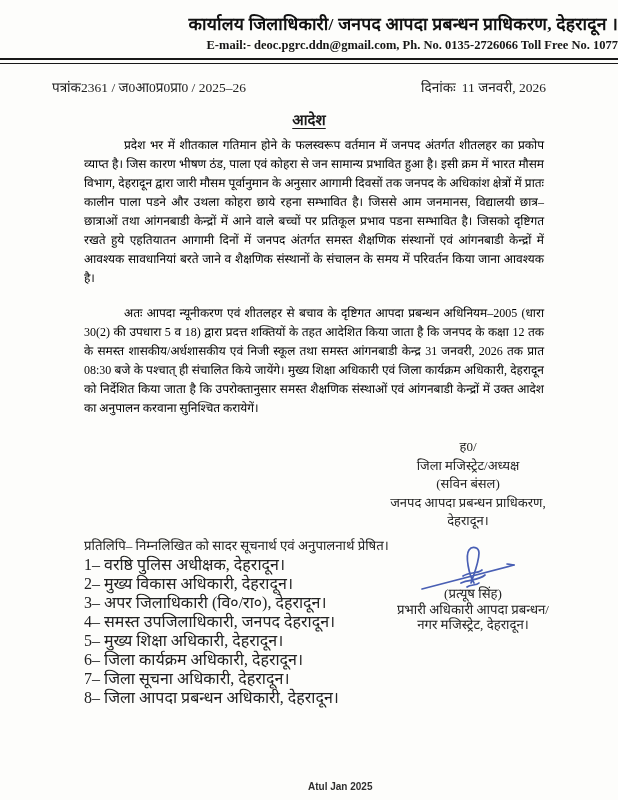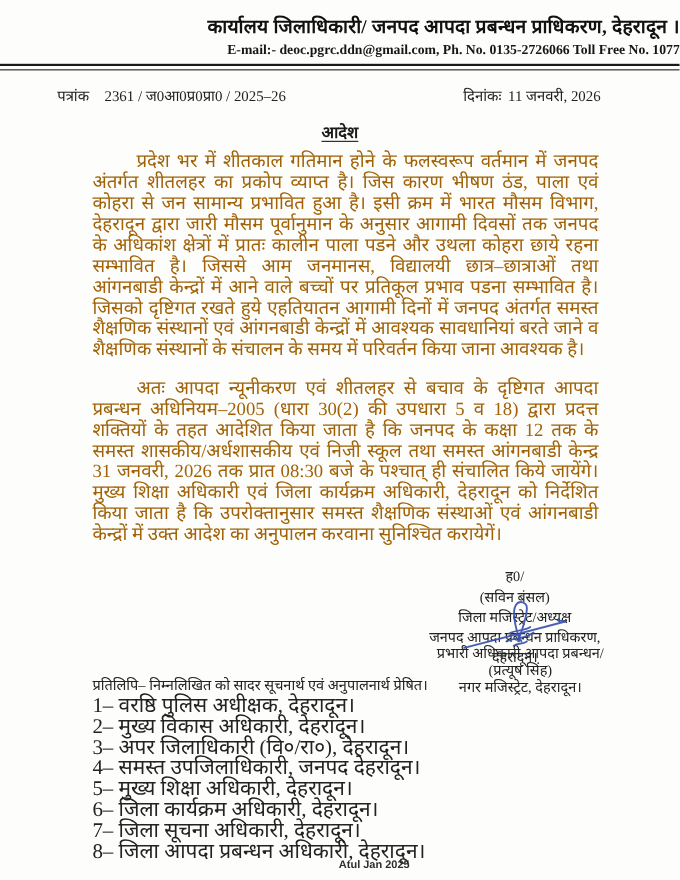--- a/index.html
+++ b/index.html
@@ -35,56 +35,56 @@
     border-top: 2.5px solid #191919;
     border-bottom: 1.5px solid #191919;
   }
   .ref-row {
     display: flex;
     justify-content: space-between;
     padding: 14px 72px 0 52px;
     font-size: 13.5px;
     color: #222;
   }
-  .ref-left .num { margin-left: 14px; }
+  .ref-left .num { }
   .ref-right .val { margin-left: 6px; }
   .order-heading {
     margin-top: 13px;
     text-align: center;
     font-size: 15px;
     font-weight: 600;
     text-decoration: underline;
     text-underline-offset: 3px;
     color: #1b1b1b;
   }
   .body-para {
     margin: 7px 74px 0 84px;
     text-align: justify;
-    font-size: 17px;
+    font-size: 12px;
     line-height: 19px;
     text-indent: 40px;
-    color: #a16207;
+    color: #000000;
   }
   .body-para + .body-para { margin-top: 16px; }
   .sig-block {
     width: 220px;
     margin: 20px 40px 0 auto;
     text-align: center;
     font-size: 13px;
     line-height: 18.5px;
     color: #222;
   }
   .copy-heading {
     margin: 5px 40px 0 84px;
     font-size: 13.2px;
     line-height: 19px;
     color: #222;
   }
   .copy-list { margin: 0 0 0 84px; }
-  .copy-item { font-size: 19px; line-height: 19px; color: #222; }
+  .copy-item { font-size: 16px; line-height: 19px; color: #222; }
   .officer-block {
     position: absolute;
     left: 353px;
     top: 543px;
     width: 240px;
     text-align: center;
     font-size: 13.2px;
     line-height: 15.5px;
     color: #222;
   }
@@ -124,22 +124,22 @@
     </div>
   </div>
 
   <div class="order-heading">आदेश</div>
 
   <p class="body-para">प्रदेश भर में शीतकाल गतिमान होने के फलस्वरूप वर्तमान में जनपद अंतर्गत शीतलहर का प्रकोप व्याप्त है। जिस कारण भीषण ठंड, पाला एवं कोहरा से जन सामान्य प्रभावित हुआ है। इसी क्रम में भारत मौसम विभाग, देहरादून द्वारा जारी मौसम पूर्वानुमान के अनुसार आगामी दिवसों तक जनपद के अधिकांश क्षेत्रों में प्रातः कालीन पाला पडने और उथला कोहरा छाये रहना सम्भावित है। जिससे आम जनमानस, विद्यालयी छात्र–छात्राओं तथा आंगनबाडी केन्द्रों में आने वाले बच्चों पर प्रतिकूल प्रभाव पडना सम्भावित है। जिसको दृष्टिगत रखते हुये एहतियातन आगामी दिनों में जनपद अंतर्गत समस्त शैक्षणिक संस्थानों एवं आंगनबाडी केन्द्रों में आवश्यक सावधानियां बरते जाने व शैक्षणिक संस्थानों के संचालन के समय में परिवर्तन किया जाना आवश्यक है।</p>
   <p class="body-para">अतः आपदा न्यूनीकरण एवं शीतलहर से बचाव के दृष्टिगत आपदा प्रबन्धन अधिनियम–2005 (धारा 30(2) की उपधारा 5 व 18) द्वारा प्रदत्त शक्तियों के तहत आदेशित किया जाता है कि जनपद के कक्षा 12 तक के समस्त शासकीय/अर्धशासकीय एवं निजी स्कूल तथा समस्त आंगनबाडी केन्द्र 31 जनवरी, 2026 तक प्रात 08:30 बजे के पश्चात् ही संचालित किये जायेंगे। मुख्य शिक्षा अधिकारी एवं जिला कार्यक्रम अधिकारी, देहरादून को निर्देशित किया जाता है कि उपरोक्तानुसार समस्त शैक्षणिक संस्थाओं एवं आंगनबाडी केन्द्रों में उक्त आदेश का अनुपालन करवाना सुनिश्चित करायेगें।</p>
 
   <div class="sig-block">
     <div>ह0/</div>
+    <div>जिला मजिस्ट्रेट/अध्यक्ष</div>
     <div>(सविन बंसल)</div>
-    <div>जिला मजिस्ट्रेट/अध्यक्ष</div>
     <div>जनपद आपदा प्रबन्धन प्राधिकरण,</div>
     <div>देहरादून।</div>
   </div>
 
   <div class="copy-heading">प्रतिलिपि– निम्नलिखित को सादर सूचनार्थ एवं अनुपालनार्थ प्रेषित।</div>
   <div class="copy-list">
     <div class="copy-item">1– वरष्ठि पुलिस अधीक्षक, देहरादून।</div>
     <div class="copy-item">2– मुख्य विकास अधिकारी, देहरादून।</div>
     <div class="copy-item">3– अपर जिलाधिकारी (वि०/रा०), देहरादून।</div>
     <div class="copy-item">4– समस्त उपजिलाधिकारी, जनपद देहरादून।</div>
@@ -154,21 +154,21 @@
       <g fill="none" stroke="#3a52ae" stroke-width="1.7" stroke-linecap="round" opacity="0.92">
         <path d="M66,40 C61,32 57,13 61,7 C64,2.5 71,4 71,10 C71,19 66,31 63,40"></path>
         <path d="M55,33 C61,29 69,31 74,27"></path>
         <path d="M53,40 C61,36 70,38 77,32"></path>
         <path d="M59,44 C63,41 68,43 71,40"></path>
         <path d="M14,46 L106,22"></path>
         <path d="M106,22 L99,21"></path>
       </g>
     </svg>
     <div class="officer-lines">
+      <div>(प्रत्यूष सिंह)</div>
       <div>प्रभारी अधिकारी आपदा प्रबन्धन/</div>
-      <div>(प्रत्यूष सिंह)</div>
       <div>नगर मजिस्ट्रेट, देहरादून।</div>
     </div>
   </div>
 
   <div class="footer-note">Atul Jan 2025</div>
 
 </div>
 
 </body></html>

